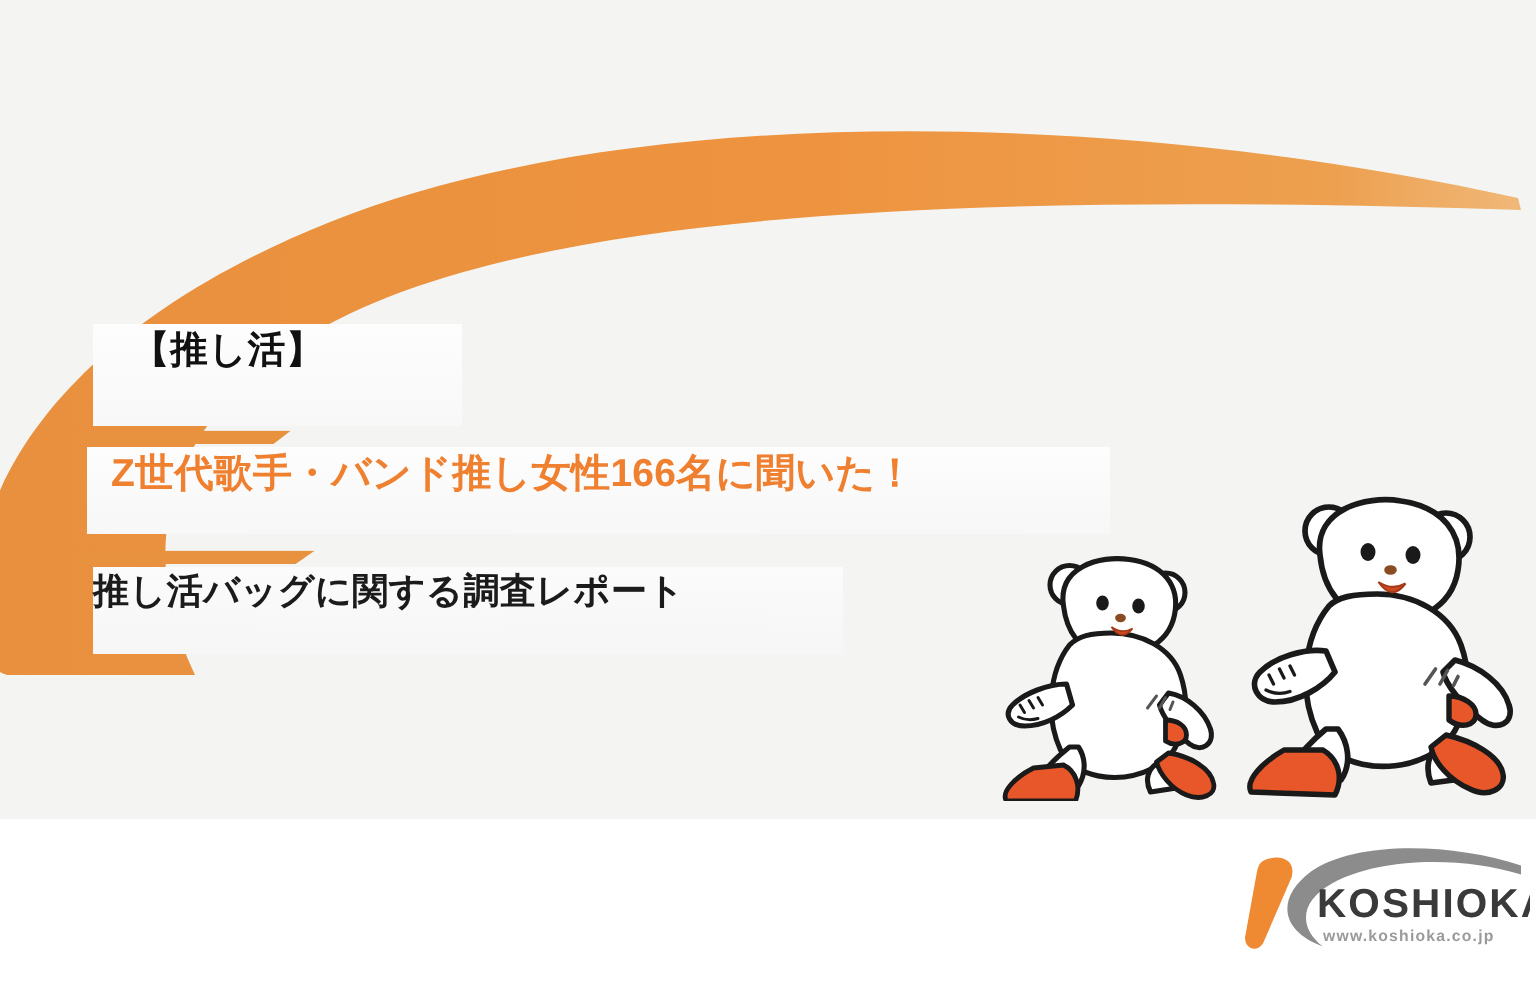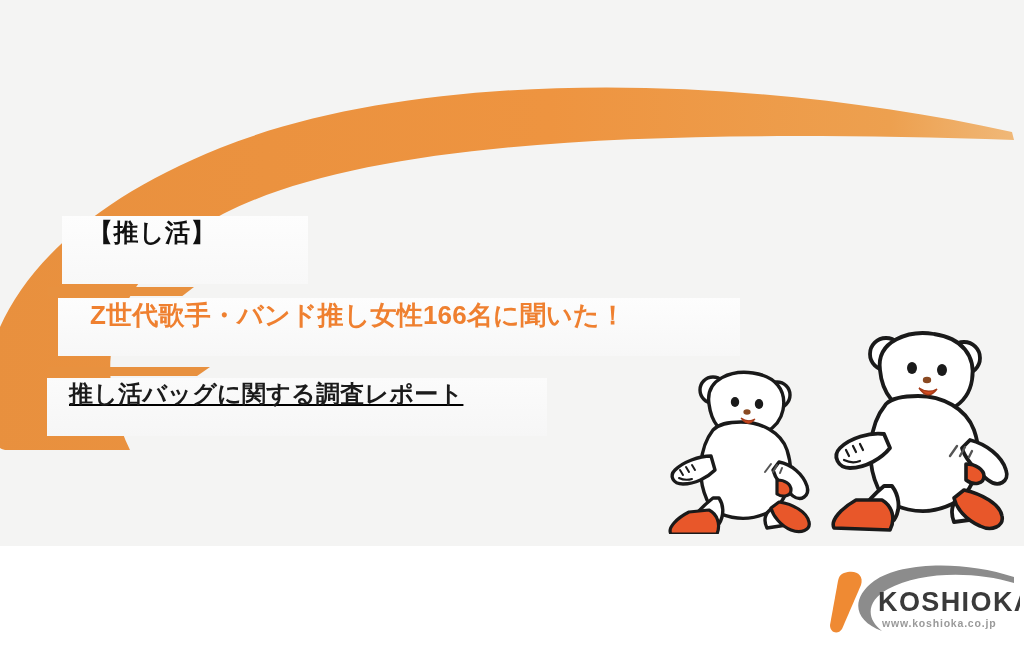--- a/index.html
+++ b/index.html
@@ -52,36 +52,34 @@
   .box-kicker .t {
     font-size: 25px;
     font-weight: 700;
     color: #111111;
     letter-spacing: 0.5px;
     white-space: nowrap;
   }
   .box-headline {
     left: 58px; top: 298px;
     width: 682px; height: 58px;
-    padding-left: 32px;
+    padding-left: 16px;
     background: linear-gradient(to bottom, #fdfdfd 0%, #f7f7f7 100%);
   }
   .box-headline .t {
     font-size: 26px;
     font-weight: 700;
     color: #ef8030;
     letter-spacing: 0.2px;
     white-space: nowrap;
   }
   .box-subtitle {
-    left: 47px; top: 378px;
+    left: 62px; top: 378px;
     width: 500px; height: 58px;
-    padding-left: 22px;
     background: linear-gradient(to bottom, #fbfbfb 0%, #f6f6f6 100%);
-    text-decoration: underline;
   }
   .box-subtitle .t {
     font-size: 24px;
     font-weight: 700;
     color: #1b1b1b;
     letter-spacing: 0.3px;
     white-space: nowrap;
   }
   
   .tab {

